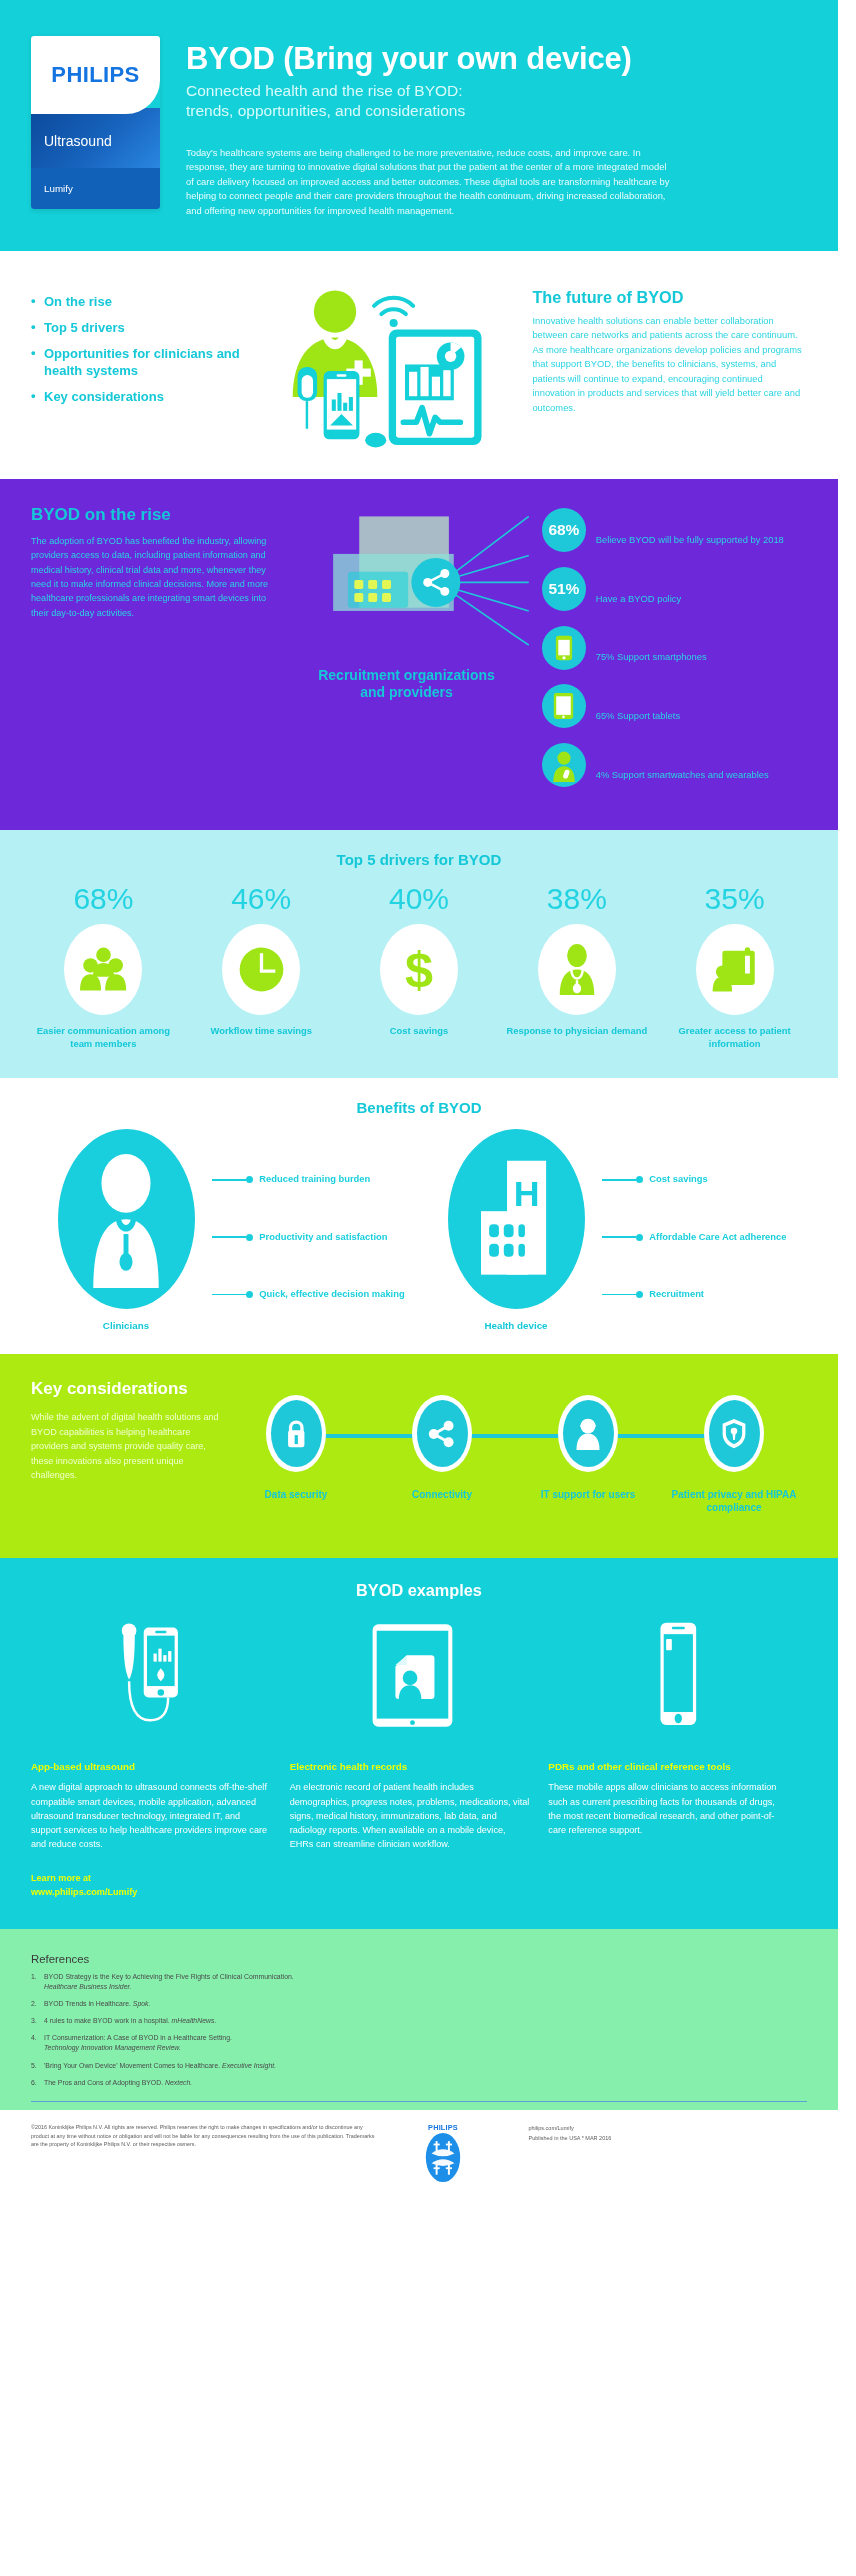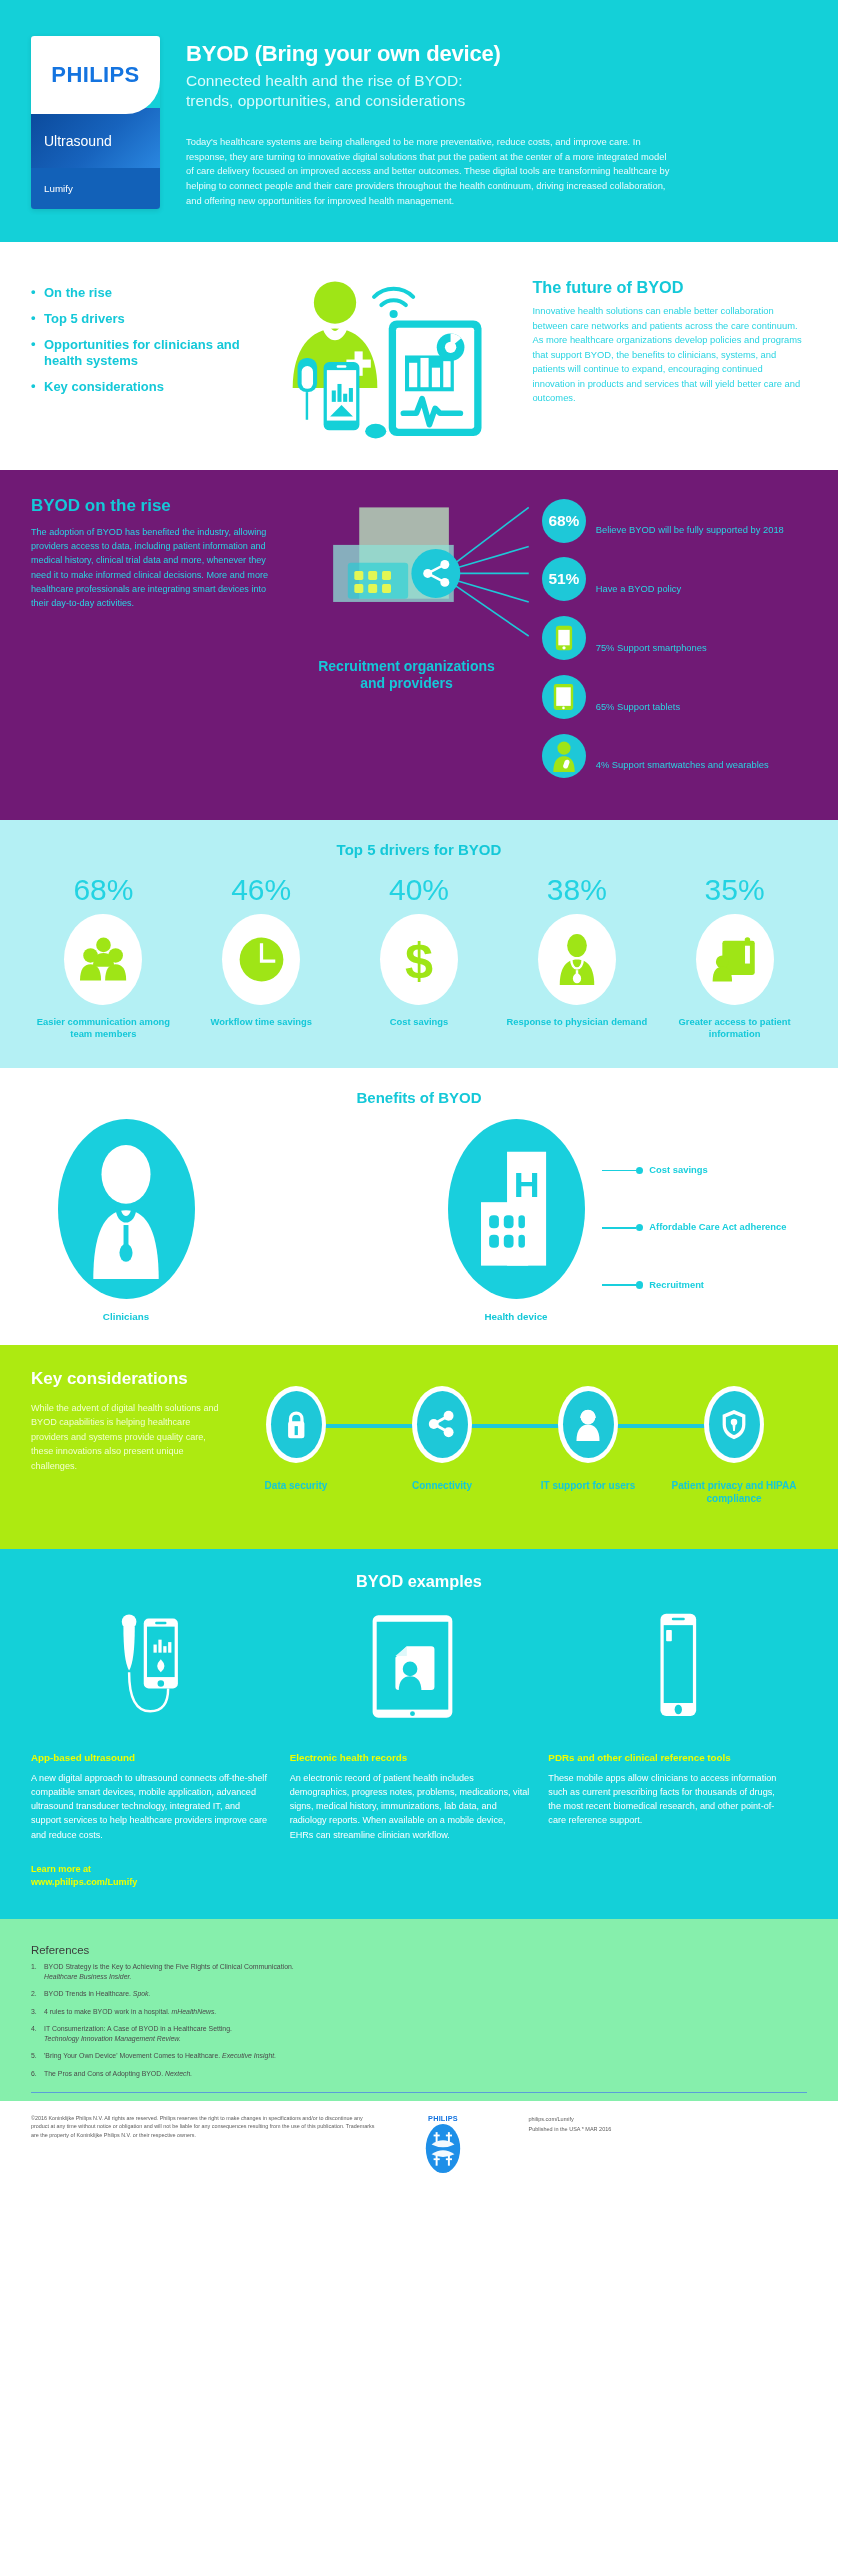--- a/index.html
+++ b/index.html
@@ -41,21 +41,21 @@
     height: 60px; display:flex; align-items:center;
     padding-left:13px; color:#fff; font-size:14px;
     margin-top:-6.5px; padding-top:6.5px;
   }
   .logo-bot {
     background:#1261b8; height: 42px; display:flex; align-items:center;
     padding-left:13px; color:#fff; font-size:9.8px;
   }
   .hero-text { padding-left: 26px; padding-top: 4.9px; flex:1; }
   .hero-title {
-    color:#ffffff; font-size:22px; font-weight:bold; line-height:1.15;
+    color:#ffffff; font-size:31px; font-weight:bold; line-height:1.15;
     letter-spacing:-0.2px;
   }
   .hero-sub {
     color:#d9fbfc; font-size:15.5px; line-height:1.28; margin-top:4.9px; font-weight:300;
   }
   .hero-body {
     color:#eafdfe; font-size:9.4px; line-height:1.55; margin-top:24.5px;
     max-width: 490px;
   }
 
@@ -72,21 +72,21 @@
   .bullets li:before {
     content:"\2022"; position:absolute; left:0; top:-0.8px; font-size:13px;
   }
   .future-ill { flex:0 0 245px; position:relative; height: 175px; }
   .future-text { flex:1; padding-left:11.4px; padding-top:8.2px; }
   .future-h { color:#14c8d8; font-size:16.3px; font-weight:bold; margin-bottom:7.3px;}
   .future-p { color:#2ad4e2; font-size:9.4px; line-height:1.54; }
 
   
   .sec-rise {
-    background:#701a75; padding: 26px 48px 28px 31px; display:flex;
+    background:#6d28d9; padding: 26px 48px 28px 31px; display:flex;
     position:relative; min-height: 277px;
   }
   .rise-left { width:253px; flex:0 0 253px; }
   .rise-h { color:#14c8d8; font-size:17px; font-weight:bold; margin-bottom:9px; }
   .rise-p { color:#2ad4e2; font-size:9.1px; line-height:1.58; }
   .rise-mid { flex:0 0 253px; position:relative; }
   .org-label {
     position:absolute; left: 0px; top: 162px; width:245px; text-align:center;
     color:#14c8d8; font-size:14px; font-weight:bold; line-height:1.25;
   }
@@ -438,20 +438,37 @@
           <div class="ben-oval">
             <svg width="90" height="139" viewBox="0 0 110 170">
               <ellipse cx="55" cy="42" rx="30" ry="36" fill="#ffffff"></ellipse>
               <path d="M15 170 C15 108 32 86 55 86 C78 86 95 108 95 170 Z" fill="#ffffff"></path>
               <path d="M42 80 C42 108 68 108 68 80 L62 78 C62 98 48 98 48 78 Z" fill="#19cfdd"></path>
               <rect x="52" y="104" width="6" height="26" fill="#19cfdd"></rect>
               <ellipse cx="55" cy="138" rx="8" ry="11" fill="#19cfdd"></ellipse>
             </svg>
           </div>
           <div class="ben-caption">Clinicians</div>
+        </div>
+        <div class="ben-items">
+          <div class="ben-item">
+            <div class="ben-conn"></div>
+            <div class="ben-dot"></div>
+            <div class="ben-label">Reduced training burden</div>
+          </div>
+          <div class="ben-item">
+            <div class="ben-conn"></div>
+            <div class="ben-dot"></div>
+            <div class="ben-label">Productivity and satisfaction</div>
+          </div>
+          <div class="ben-item">
+            <div class="ben-conn"></div>
+            <div class="ben-dot"></div>
+            <div class="ben-label">Quick, effective decision making</div>
+          </div>
         </div>
       </div>
 
       <div class="ben-col">
         <div class="ben-figure">
           <div class="ben-oval">
             <svg width="96" height="139" viewBox="0 0 118 170">
               <rect x="48" y="14" width="48" height="140" fill="#ffffff"></rect>
               <text x="72" y="70" font-size="44" font-weight="bold" font-family="'Liberation Sans',sans-serif" fill="#19cfdd" text-anchor="middle">H</text>
               <rect x="16" y="76" width="58" height="78" fill="#ffffff"></rect>

